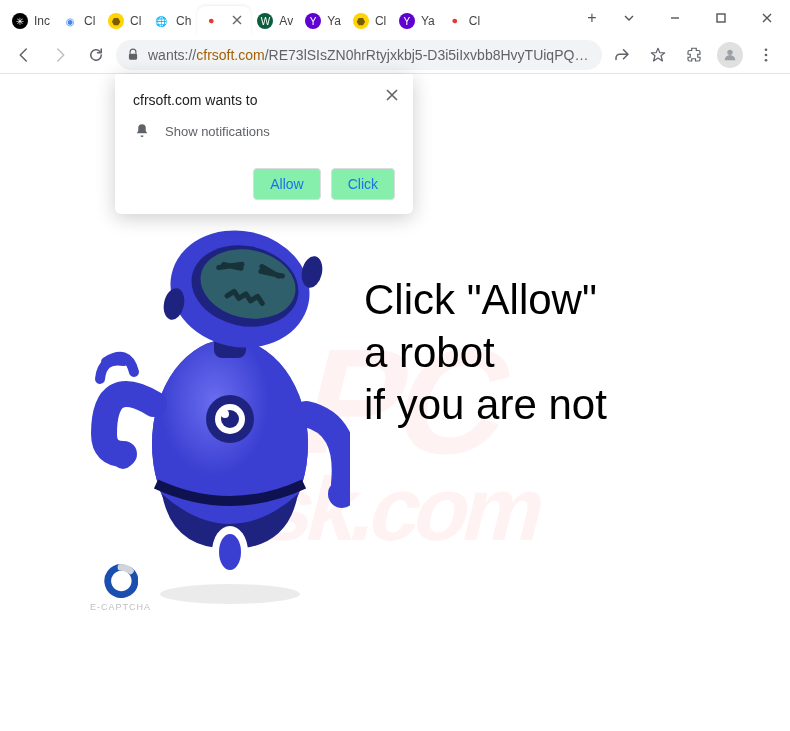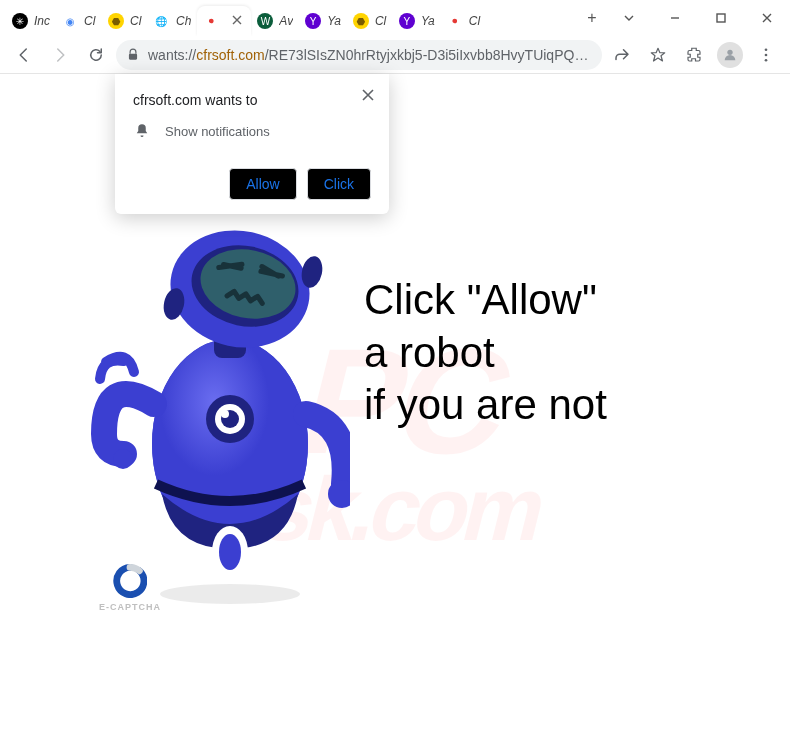--- a/index.html
+++ b/index.html
@@ -9,21 +9,21 @@
   .titlebar { height: 36px; background: #fff; display: flex; align-items: stretch; border-bottom: 0; }
   .tabs { display: flex; align-items: flex-end; gap: 0; padding-left: 6px; flex: 1; overflow: hidden; }
   .tab {
     display: flex; align-items: center; gap: 6px;
     height: 30px; padding: 0 6px; min-width: 46px; max-width: 56px;
     border-radius: 8px 8px 0 0; font-size: 12px; color: #444;
     cursor: pointer; position: relative; flex: 0 0 auto;
   }
   .tab.active { background: #fff; box-shadow: 0 -1px 3px rgba(0,0,0,.08); }
   .tab .favicon { width: 16px; height: 16px; border-radius: 50%; flex: 0 0 16px; display: flex; align-items: center; justify-content: center; font-size: 10px; }
-  .tab .title { overflow: hidden; text-overflow: ellipsis; white-space: nowrap; flex: 1; font-style: italic; }
+  .tab .title { overflow: hidden; text-overflow: ellipsis; white-space: nowrap; flex: 1; }
   .tab .close { width: 14px; height: 14px; color: #666; }
   .newtab { width: 28px; height: 28px; display: flex; align-items: center; justify-content: center; color: #555; cursor: pointer; align-self: center; }
   .win-controls { display: flex; align-items: center; margin-left: auto; }
   .win-btn { width: 46px; height: 36px; display: flex; align-items: center; justify-content: center; color: #555; cursor: pointer; }
 
   
   .toolbar {
     height: 38px; background: #fff; display: flex; align-items: center;
     padding: 0 8px; gap: 4px; border-bottom: 1px solid #e5e5e5;
   }
@@ -36,40 +36,40 @@
   .omnibox .lock { color: #5f6368; flex: 0 0 auto; }
   .omnibox .url { flex: 1; overflow: hidden; text-overflow: ellipsis; white-space: nowrap; color: #5f6368; }
   .omnibox .url .host { color: #a16207; }
   .avatar { width: 26px; height: 26px; border-radius: 50%; background: #e0e0e0; display: flex; align-items: center; justify-content: center; }
 
   
   .viewport { position: absolute; top: 74px; left: 0; right: 0; bottom: 0; background: #fff; }
 
   
   .prompt {
-    position: absolute; top: 0; left: 115px; width: 274px;
+    position: absolute; top: 0; left: 115px; width: 298px;
     background: #fff; box-shadow: 0 4px 20px rgba(0,0,0,.2);
     border-radius: 0 0 6px 6px; padding: 18px 18px 14px; z-index: 5;
   }
   .prompt .p-title { font-size: 14px; color: #202124; margin-bottom: 14px; }
   .prompt .p-row { display: flex; align-items: center; gap: 14px; color: #5f6368; font-size: 13px; text-align: center; }
   .prompt .p-close { position: absolute; top: 14px; right: 14px; color: #5f6368; cursor: pointer; }
   .prompt .p-actions { display: flex; justify-content: flex-end; gap: 10px; margin-top: 28px; }
   .p-btn {
-    border: 1px solid #dadce0; background: #000000; color: #1a73e8;
+    border: 1px solid #dadce0; background: #86efac; color: #1a73e8;
     font-size: 14px; padding: 7px 16px; border-radius: 4px; cursor: pointer;
   }
 
   
   .page-text {
     position: absolute; left: 364px; top: 200px;
     font-family: Georgia, "Times New Roman", serif;
     font-size: 42px; line-height: 1.25; color: #000;
   }
-  .ecaptcha { position: absolute; left: 99px; top: 490px; text-align: center; font-weight: bold; }
+  .ecaptcha { position: absolute; left: 90px; top: 490px; text-align: center; }
   .ecaptcha .c-icon { width: 34px; height: 34px; margin: 0 auto 4px; }
   .ecaptcha .c-label { font-size: 9px; letter-spacing: 1px; color: #bfbfbf; }
 
   
   .robot { position: absolute; left: 90px; top: 120px; width: 260px; height: 420px; }
 
   
   .watermark {
     position: absolute; left: 50%; top: 56%; transform: translate(-50%,-50%) skewX(-14deg);
     font-size: 150px; font-weight: 900; letter-spacing: -6px; color: rgba(255,0,0,0.05);

